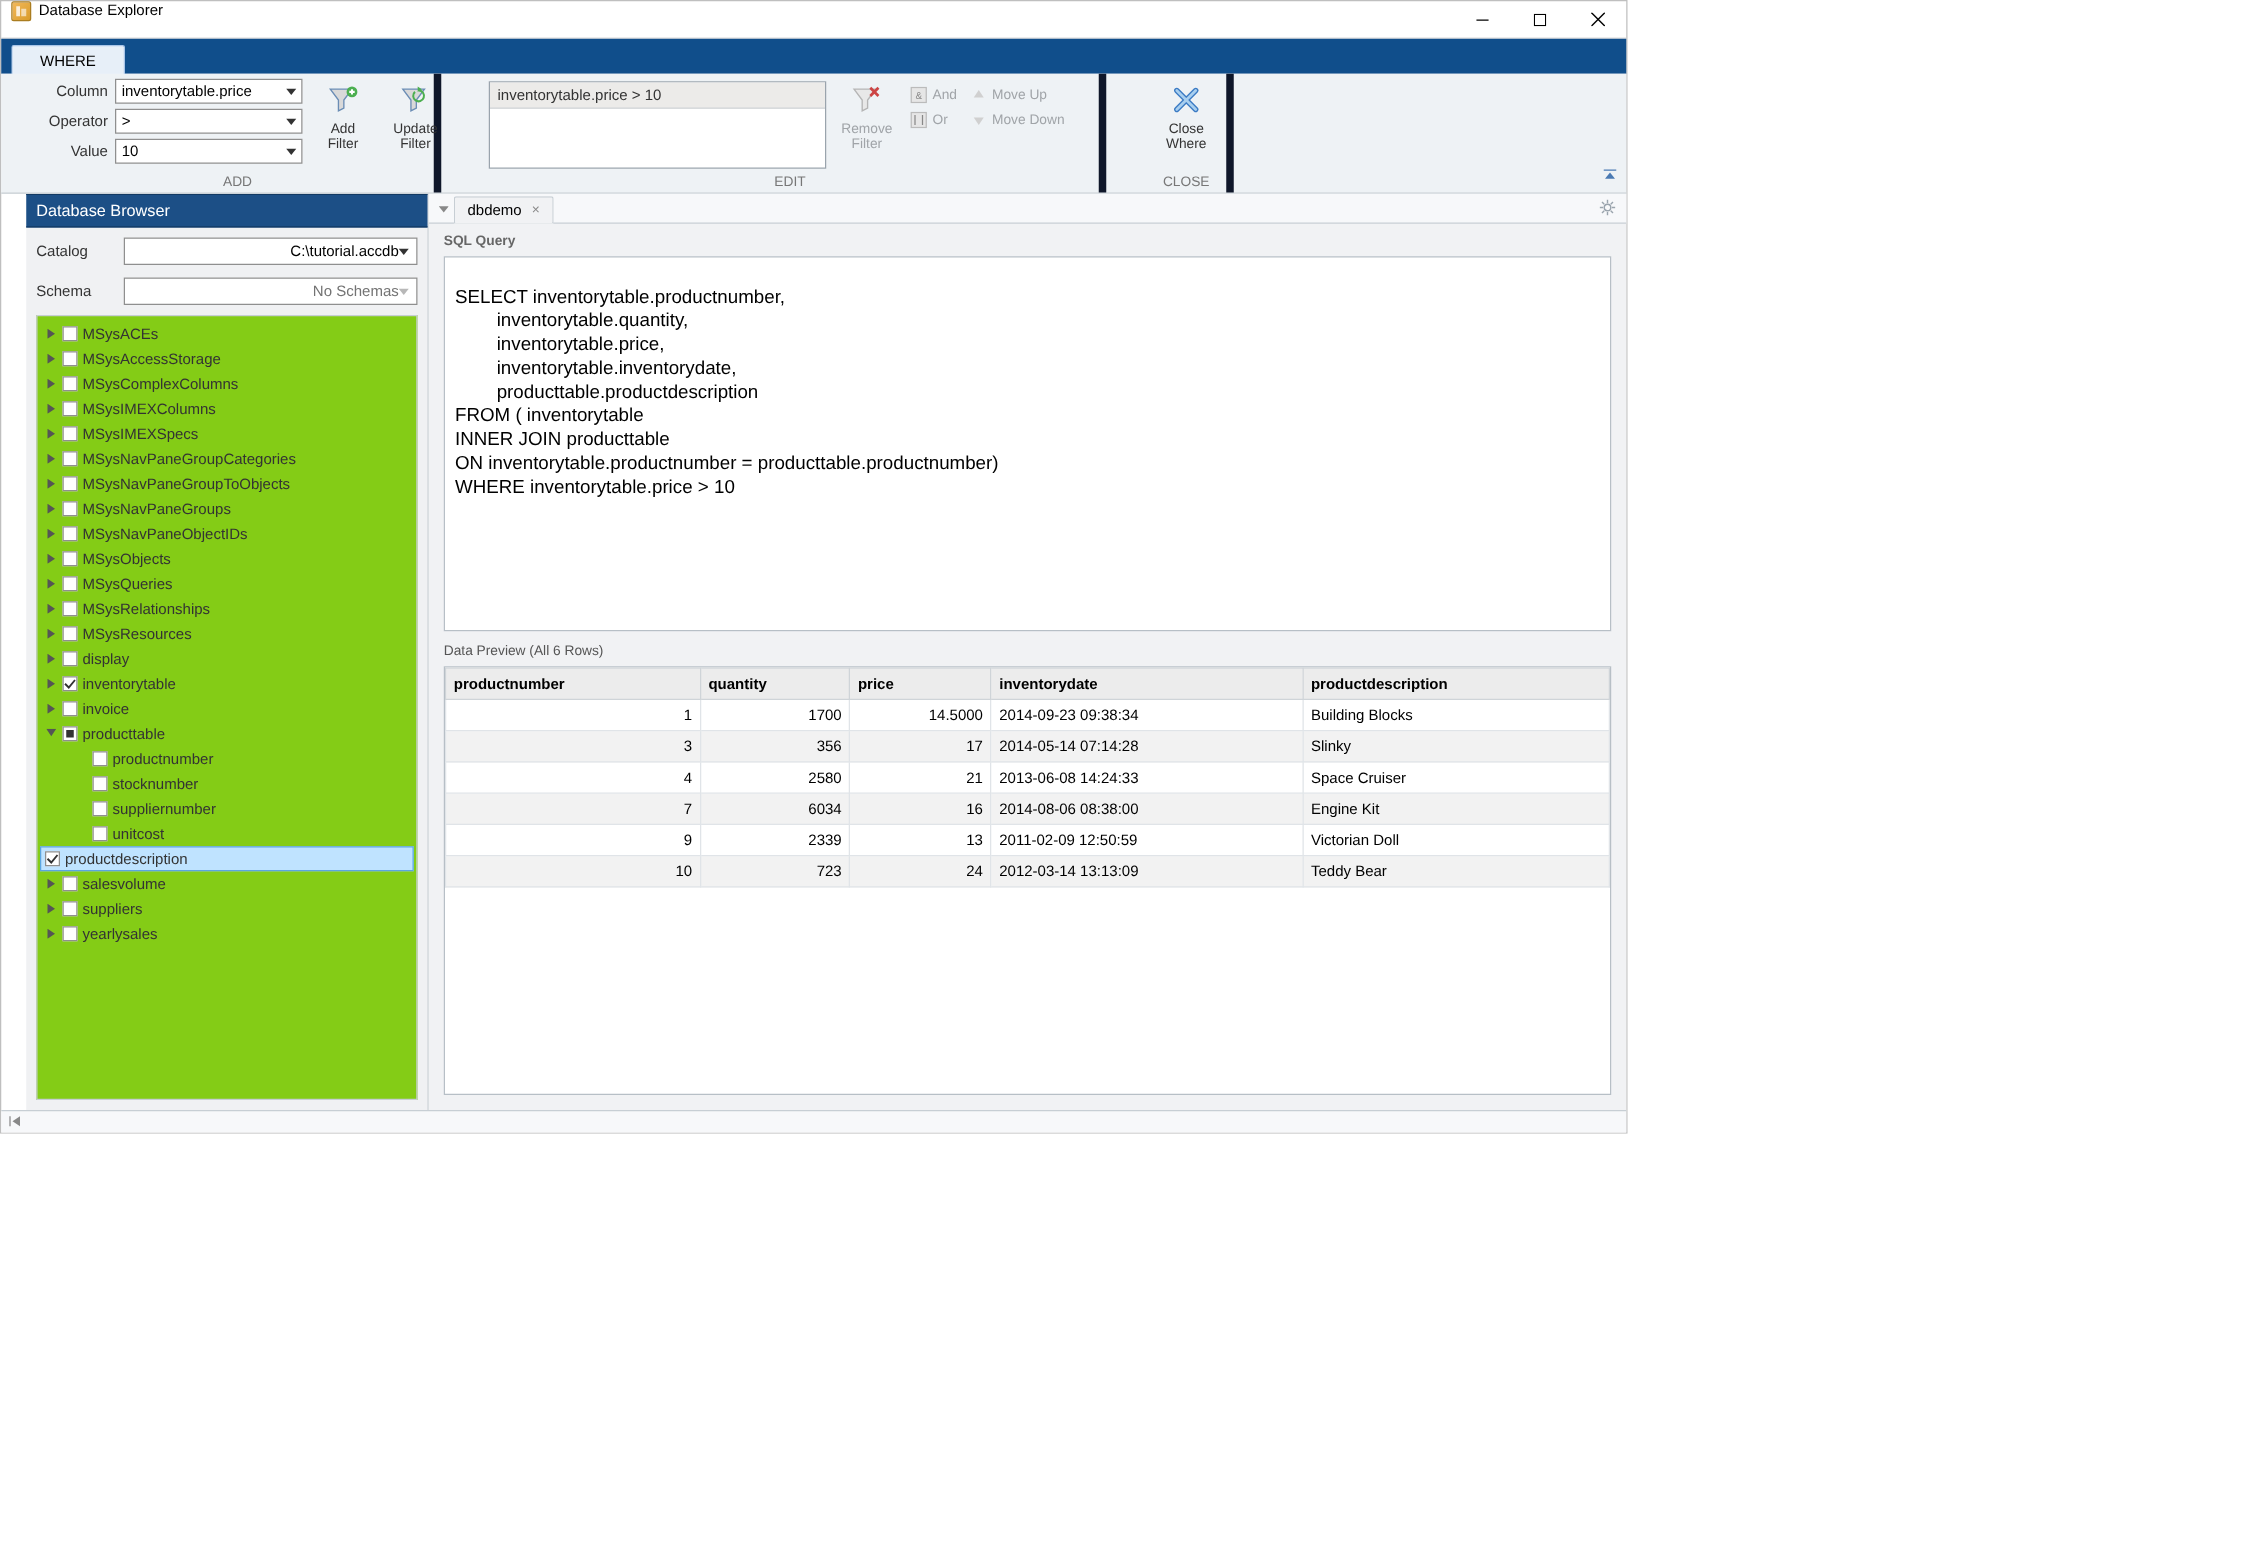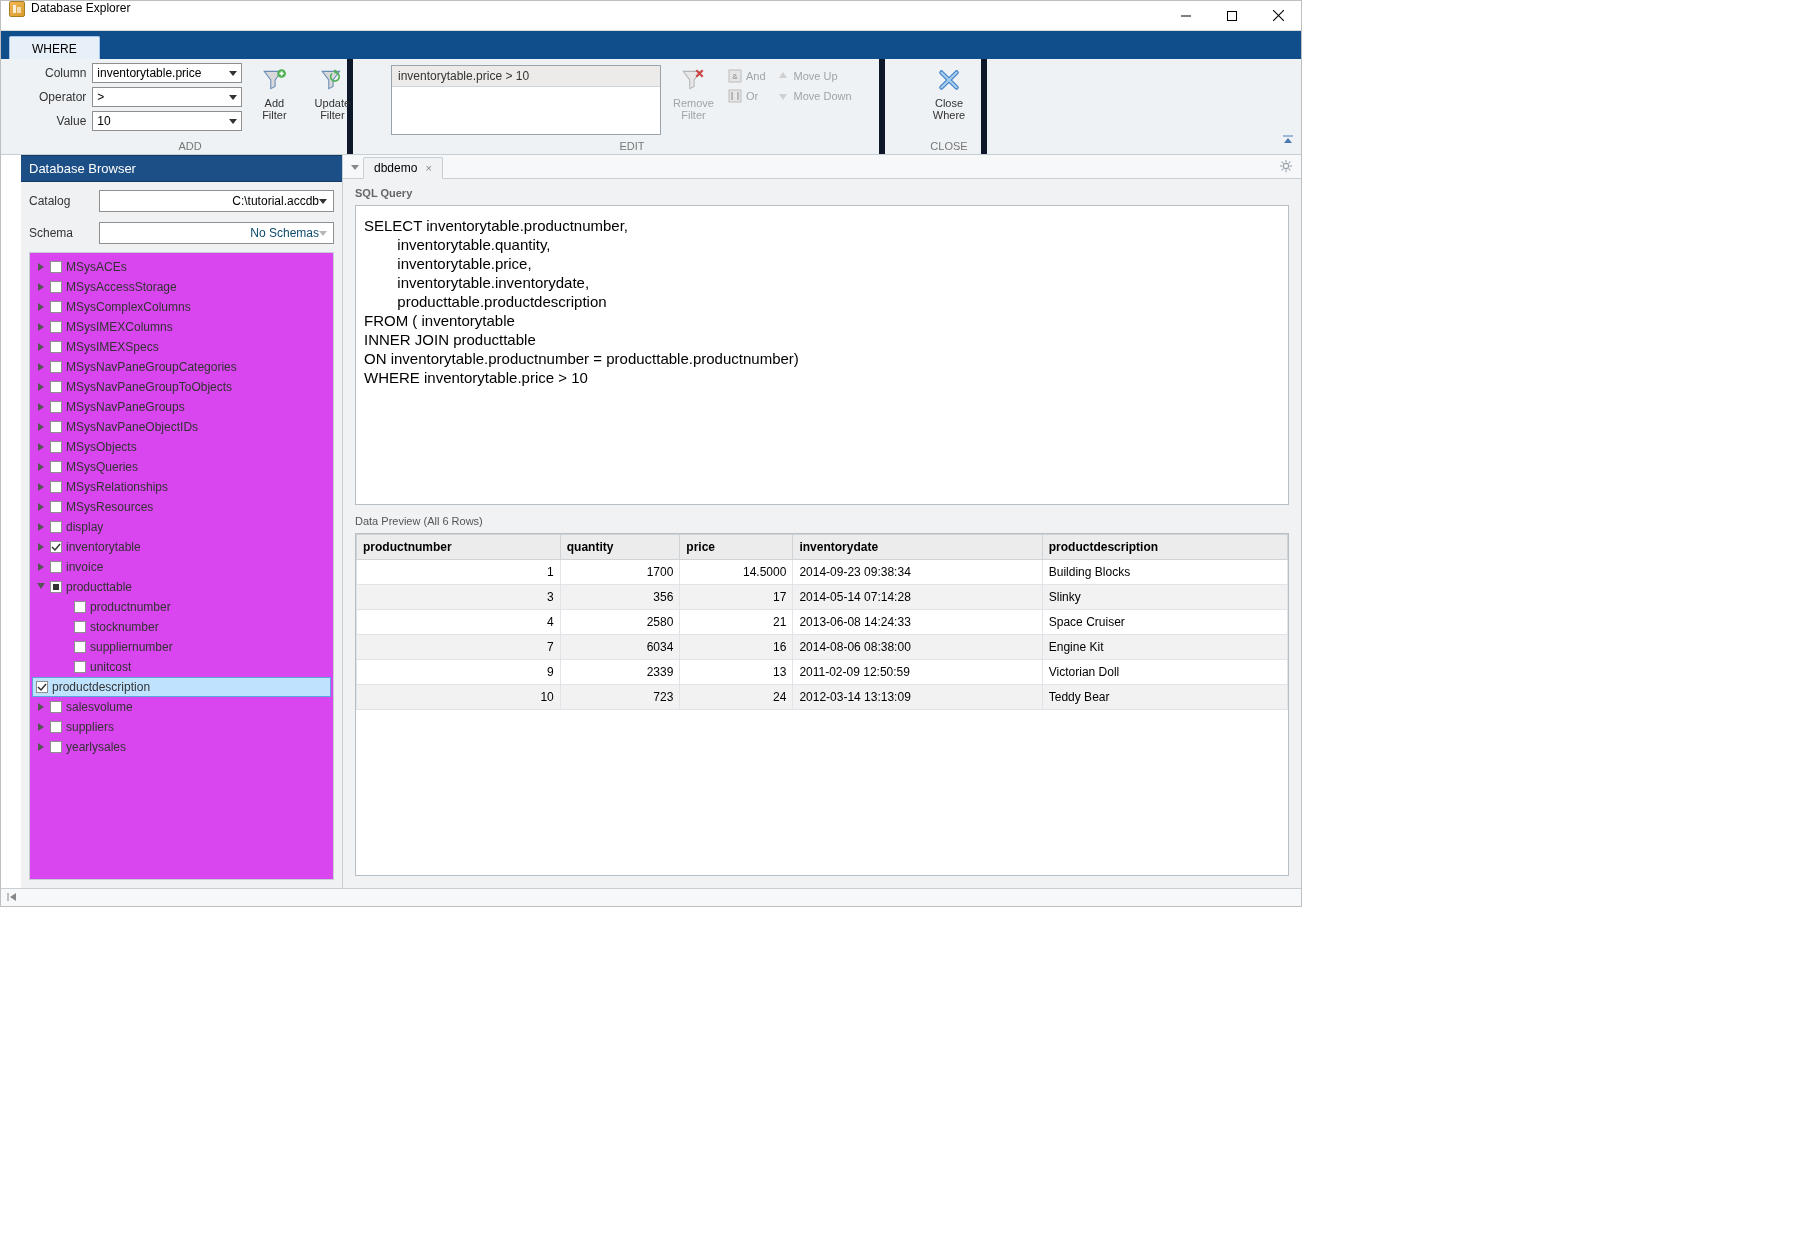--- a/index.html
+++ b/index.html
@@ -36,42 +36,42 @@
 
 .collapse-chevron { position:absolute; right:6px; bottom:4px; color:#4a7ab3; }
 .collapse-chevron svg{width:14px;height:14px;}
 
 .main { flex:1; display:flex; min-height:0;margin-left:20px; }
 .sidebar { width:322px; background:#f0f1f3; border-right:1px solid #c7ced4; display:flex; flex-direction:column; }
 .sb-title { background:#1c4f86; color:#fff; padding:5px 8px; font-size:13px; border-top:1px solid #123a63; border-bottom:1px solid #123a63;}
 .sb-form { padding:8px; display:grid; grid-template-columns:60px 1fr; gap:10px 10px; align-items:center; }
 .sb-form label { font-size:12px; color:#333; }
 .dropdown { height:22px; border:1px solid #8f8f8f; background:#fff; display:flex; align-items:center; justify-content:flex-end; padding:0 6px; font-size:12px; }
-.dropdown.disabled{ color:#0c4a6e; }
-
-.tree { flex:1; margin:0 8px 8px; border:1px solid #c7ced4; background:#d946ef; overflow-y:scroll; overflow-x:hidden; }
+.dropdown.disabled{ color:#737373; }
+
+.tree { flex:1; margin:0 8px 8px; border:1px solid #c7ced4; background:#84cc16; overflow-y:scroll; overflow-x:hidden; }
 .tree-inner{ padding:4px 2px 10px; }
 .tnode { display:flex; align-items:center; gap:4px; padding:3px 4px; font-size:12px; color:#333; }
 .tnode .caret { width:10px; text-align:center; cursor:pointer;}
 .tnode .caret svg{width:8px;height:8px;}
 .tnode .chk { width:12px; height:12px; border:1px solid #8f8f8f; display:flex; align-items:center; justify-content:center; background:#fff;}
 .tnode.child { padding-left:42px; }
 .tnode.selected { background:#bfe3ff; border:1px solid #5ba5e0; padding:2px 3px; }
 
 .content { flex:1; display:flex; flex-direction:column; background:#f1f2f4; min-width:0; }
 .doc-tabs { height:24px; background:#f7f8fa; border-bottom:1px solid #c7ced4; display:flex; align-items:flex-end; padding-left:6px; position:relative; }
 .doc-tabs .chev{ margin:0 4px 4px 2px;}
 .doc-tab { background:#f1f2f4; border:1px solid #c7ced4; border-bottom:1px solid #f1f2f4; padding:3px 10px; font-size:12px; display:flex; align-items:center; gap:8px; position:relative; top:1px; border-top-left-radius:2px;border-top-right-radius:2px;}
 .doc-tab .x{ color:#888; font-size:11px; }
 .doc-tabs .gear { position:absolute; right:8px; top:4px; color:#9aa4ad;}
 .doc-tabs .gear svg{width:14px;height:14px;}
 
 .doc-body { flex:1; padding:8px 12px 12px; display:flex; flex-direction:column; gap:6px; min-height:0; }
 .section-label { font-size:11px; color:#666;font-weight:bold; }
-.sqlbox { flex:0 0 300px; border:1px solid #b7bfc6; background:#fff; padding:10px 8px; font-family:"Segoe UI",Arial,sans-serif; font-size:15px; line-height:19px; white-space:pre; overflow:auto;}
+.sqlbox { flex:0 0 300px; border:1px solid #b7bfc6; background:#fff; padding:22px 8px; font-family:"Segoe UI",Arial,sans-serif; font-size:15px; line-height:19px; white-space:pre; overflow:auto;}
 .preview-label { font-size:11px; color:#555; margin-top:4px;}
 
 .tablewrap { border:1px solid #b7bfc6; background:#fff; flex:1; overflow:auto; }
 table.data { border-collapse:collapse; width:100%; font-size:12px; }
 table.data th { text-align:left; background:#ececec; border:1px solid #cfd4d8; padding:5px 6px; font-weight:bold; }
 table.data td { border:1px solid #e0e4e8; padding:5px 6px; }
 table.data tr:nth-child(even) td { background:#f2f2f2; }
 table.data td.num { text-align:right; }
 
 .statusbar { height:18px; border-top:1px solid #c7ced4; background:#f7f8fa; display:flex; align-items:center; padding:0 6px;}

